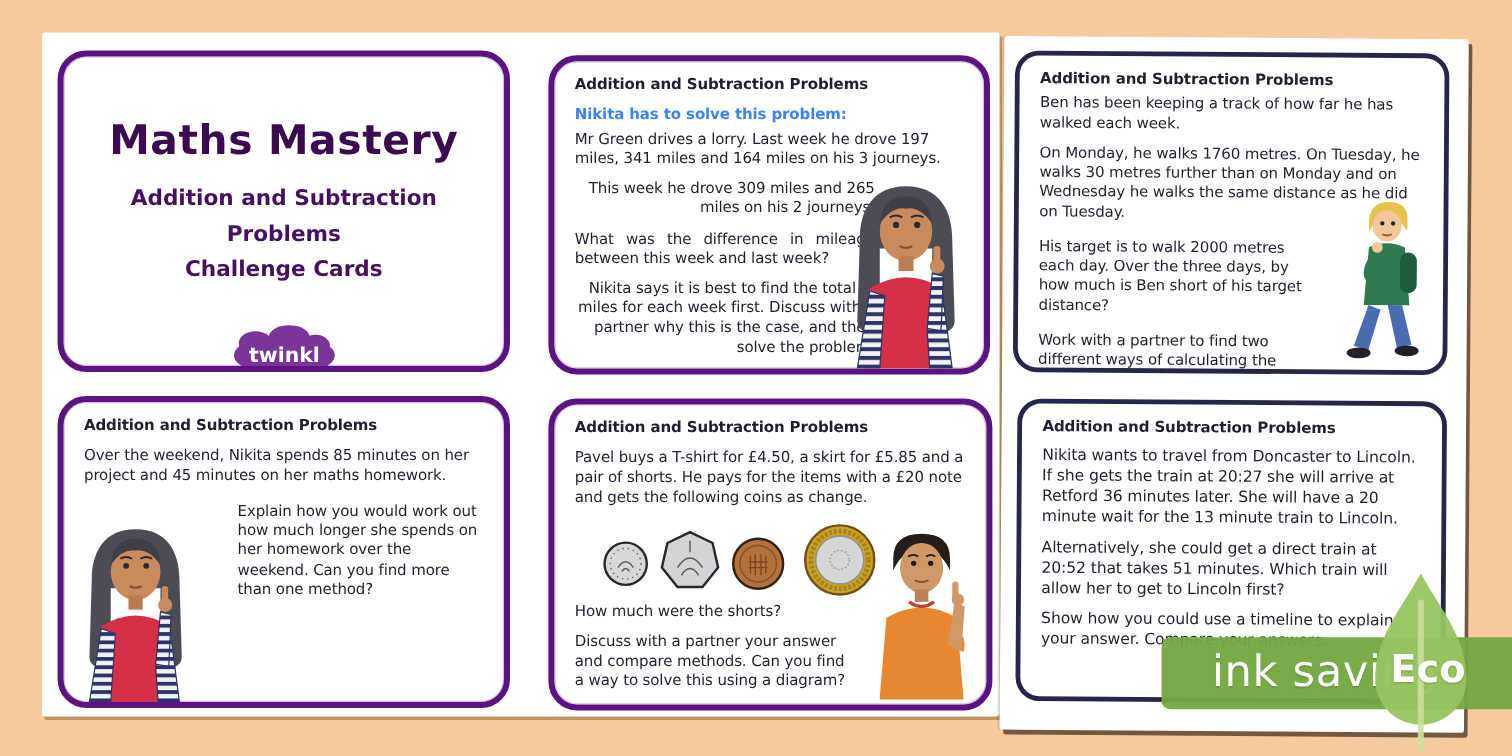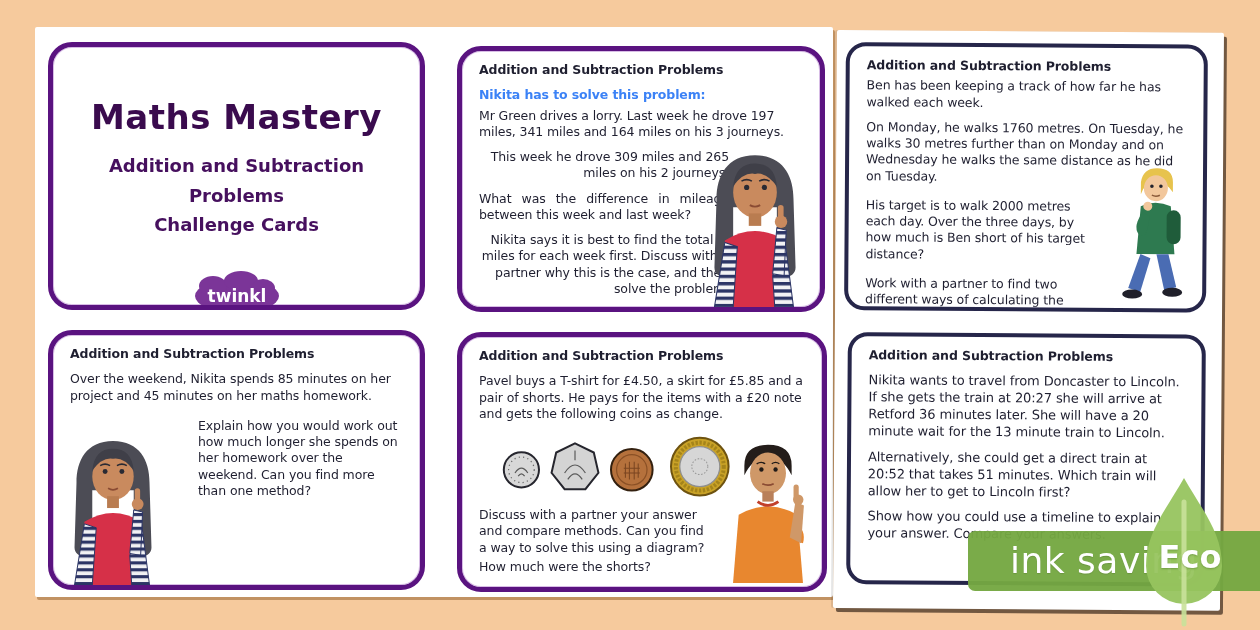--- a/index.html
+++ b/index.html
@@ -172,22 +172,22 @@
           <circle cx="166" cy="46" r="19" fill="none" stroke="#8a5025" stroke-width="1.5"></circle>
           <path d="M158,38 L158,56 M163,36 L163,58 M169,36 L169,58 M174,38 L174,56 M156,44 L176,44 M156,50 L176,50" stroke="#7a4520" stroke-width="1.3" fill="none"></path>
         </g>
         <g>
           <circle cx="251" cy="42" r="36" fill="#c9a227" stroke="#6e5310" stroke-width="2.5"></circle>
           <circle cx="251" cy="42" r="30" fill="none" stroke="#a5841a" stroke-width="5" stroke-dasharray="3,2"></circle>
           <circle cx="251" cy="42" r="25" fill="#d6d6d6" stroke="#8f8f8f" stroke-width="1.5"></circle>
           <circle cx="251" cy="42" r="10" fill="none" stroke="#9a9a9a" stroke-width="1.3" stroke-dasharray="2,2"></circle>
         </g>
       </svg>
+      <p class="narrow-60" style="margin-top:-6px">How much were the shorts?</p>
       <p class="narrow-60">Discuss with a partner your answer and compare methods. Can you find a way to solve this using a diagram?</p>
-      <p class="narrow-60" style="margin-top:-6px">How much were the shorts?</p>
       <svg class="fig" style="right:2px;bottom:0;" width="104" height="150" viewBox="0 0 110 150">
         <path d="M30,26 Q30,4 55,4 Q80,4 80,26 L80,36 Q70,16 55,18 Q40,16 30,36 Z" fill="#241d1a"></path>
         <ellipse cx="55" cy="34" rx="19" ry="22" fill="#cf9868"></ellipse>
         <circle cx="48" cy="30" r="2.3" fill="#201a18"></circle>
         <circle cx="63" cy="30" r="2.3" fill="#201a18"></circle>
         <path d="M43,24 Q48,21 52,24" stroke="#201a18" stroke-width="1.5" fill="none"></path>
         <path d="M59,24 Q63,21 67,24" stroke="#201a18" stroke-width="1.5" fill="none"></path>
         <path d="M49,45 Q55,48 61,45" stroke="#8a4b33" stroke-width="1.8" fill="none"></path>
         <rect x="49" y="53" width="12" height="11" fill="#b9805a"></rect>
         <path d="M24,78 Q55,60 86,78 L92,150 L18,150 Z" fill="#e8872f"></path>

